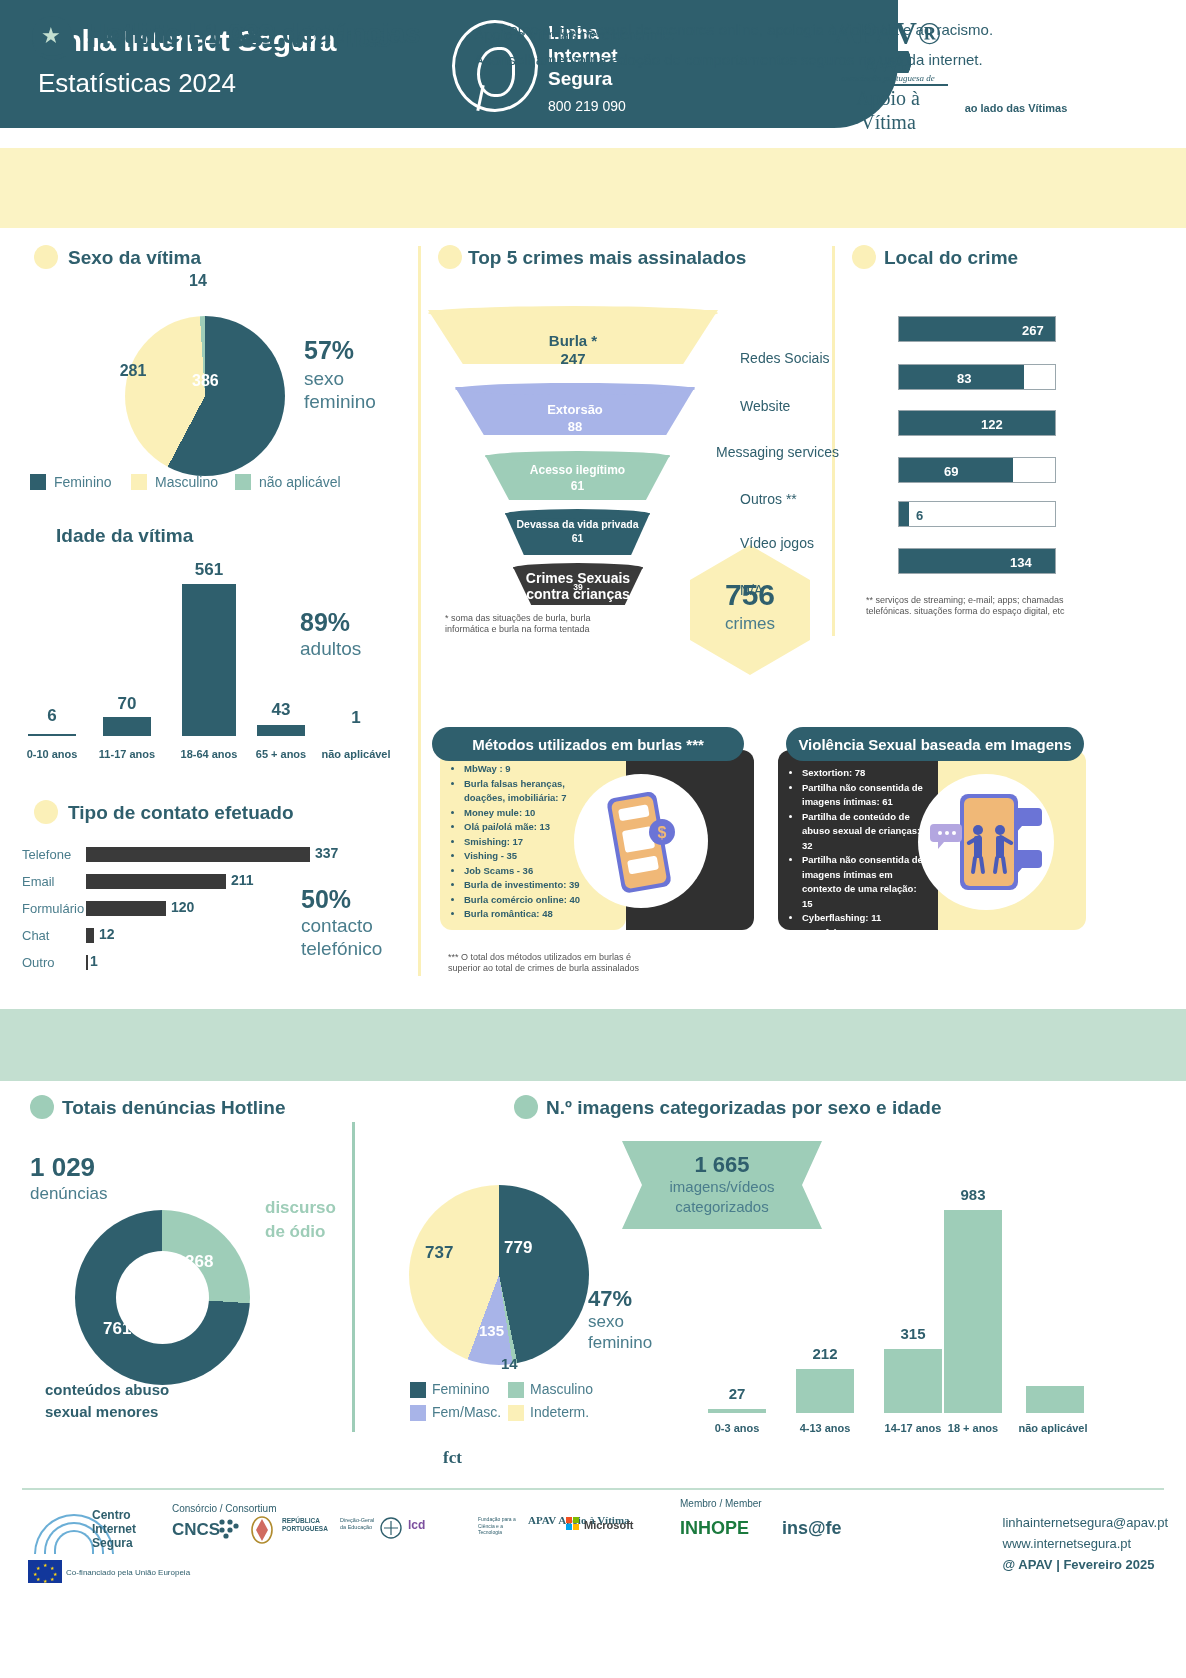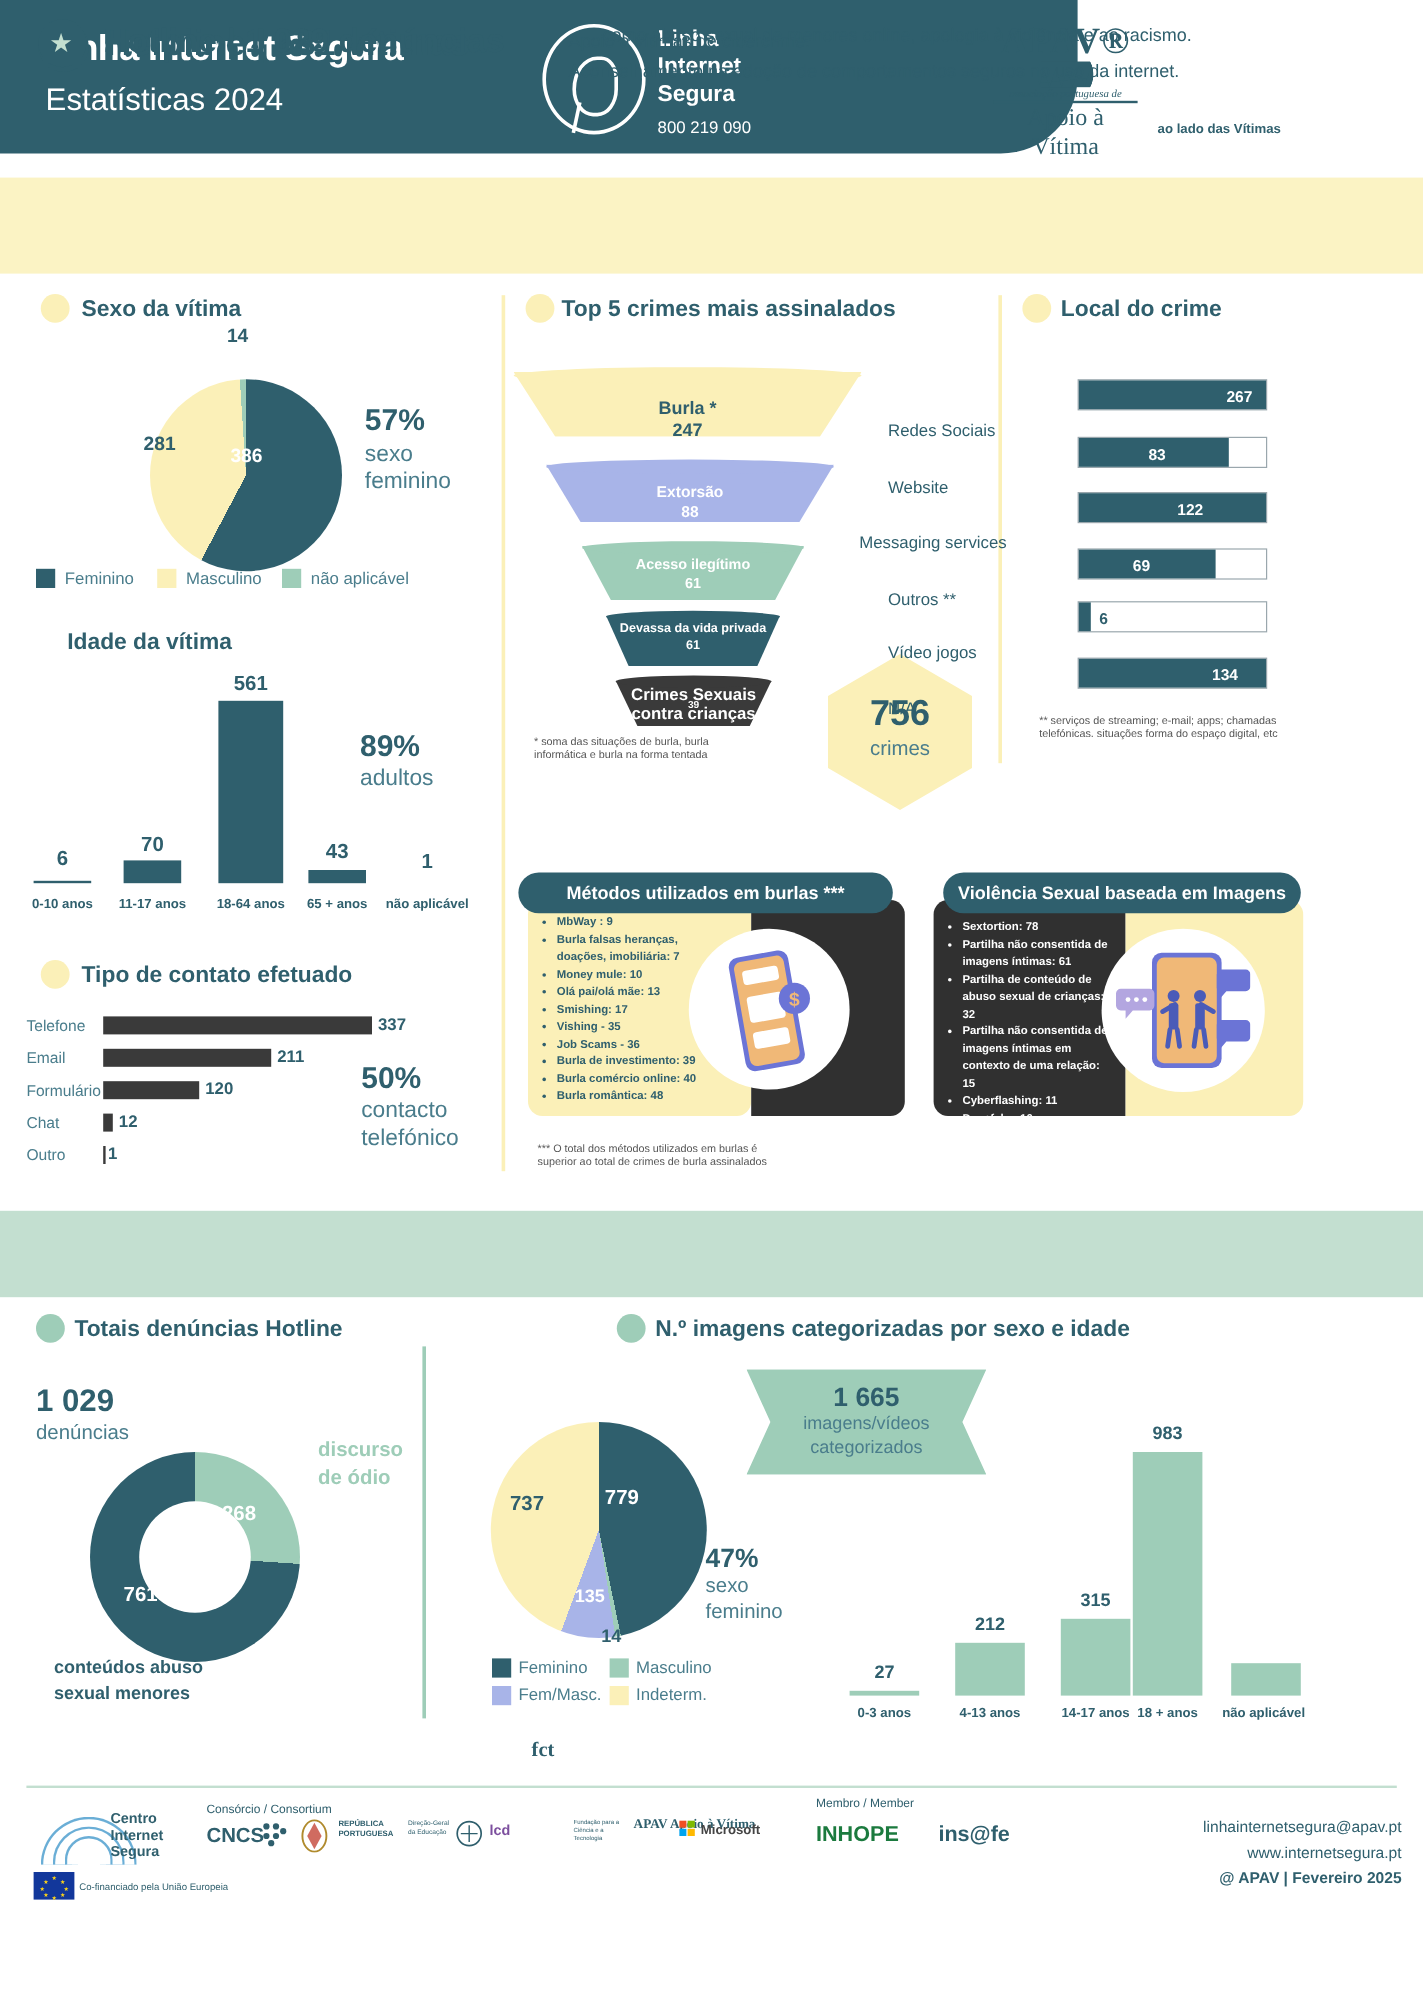--- a/index.html
+++ b/index.html
@@ -105,21 +105,21 @@
   .glbl{position:absolute;font-size:11px;font-weight:bold;color:#2f5f6d;text-align:center;}
   
   #footer-rule{position:absolute;left:22px;top:1488px;width:1142px;height:2px;background:#c3dfd0;}
   #footer{position:absolute;left:0;top:1495px;width:1186px;height:183px;}
   .ft{position:absolute;font-size:10px;color:#2f5f6d;}
   .ft-b{font-weight:bold;}
   #cis-arcs{position:absolute;left:28px;top:1508px;width:110px;height:46px;}
   .arc{position:absolute;border:2px solid #6aaed6;border-bottom:none;border-radius:120px 120px 0 0;}
   #eu-flag{position:absolute;left:28px;top:1560px;width:34px;height:23px;background:#12379b;}
   .eu-star{position:absolute;color:#ffd617;font-size:5px;}
-  #footer-right{position:absolute;right:18px;top:1512px;text-align:right;}
+  #footer-right{position:absolute;right:18px;top:1512px;}
   .fr-line{font-size:13px;color:#2f5f6d;line-height:21px;}
   .small-logo{position:absolute;color:#2f5f6d;}
 </style>
 </head>
 <body>
 
 <div id="header"></div>
 <div id="title-main">Linha Internet Segura</div>
 <div id="title-sub">Estatísticas 2024</div>
 

